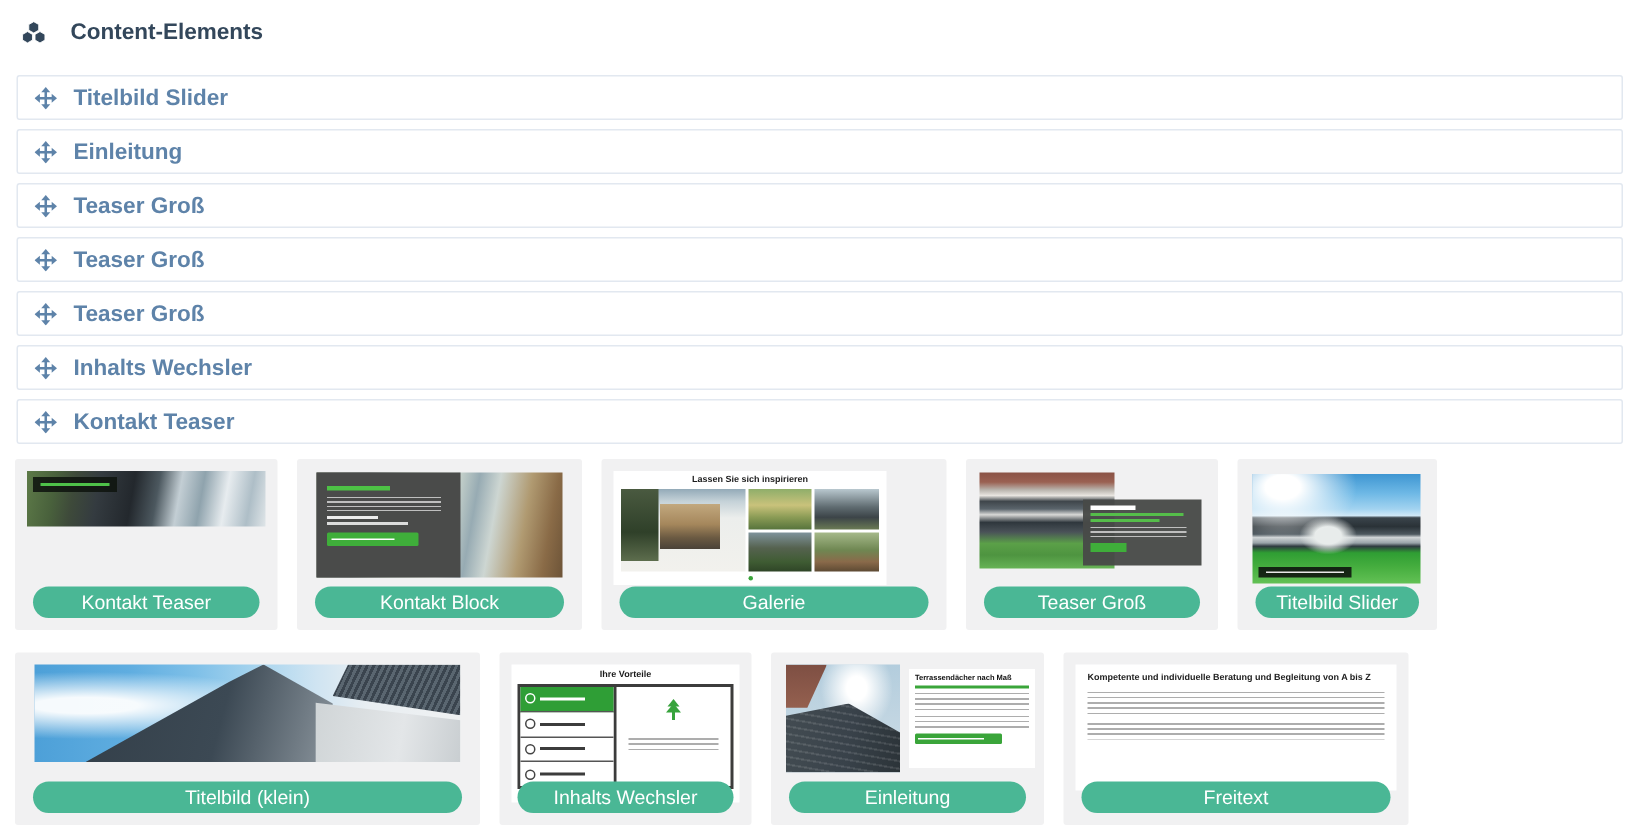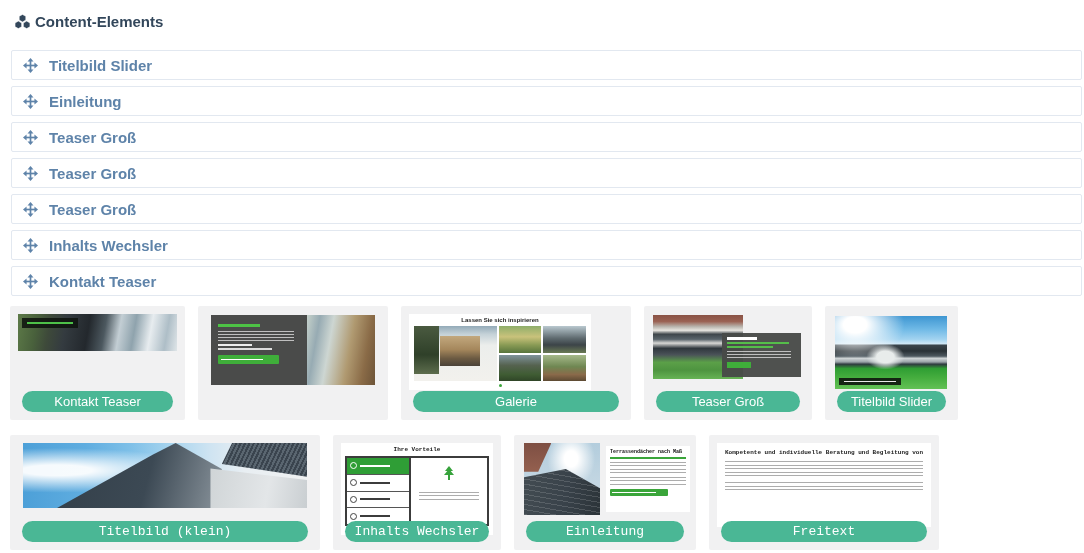--- a/index.html
+++ b/index.html
@@ -1,32 +1,32 @@
 <!DOCTYPE html>
 <html><head>
 <meta charset="utf-8">
 <style>
   html,body{margin:0;padding:0;background:#fff;}
   body{width:1084px;height:553px;font-family:"Liberation Sans",sans-serif;overflow:hidden;}
 
   
-  .hdr{display:flex;align-items:center;gap:4px;padding:13px 0 0 14px;color:#33475b;font-weight:bold;font-size:15px;}
+  .hdr{display:flex;align-items:center;gap:16px;padding:13px 0 0 14px;color:#33475b;font-weight:bold;font-size:15px;}
   .hdr svg{display:block;}
 
   
   .list{margin:20px 2px 0 11px;}
   .lrow{display:flex;align-items:center;gap:11px;height:28px;background:#fff;border:1px solid #e2e8f0;border-radius:2px;margin-bottom:6px;padding-left:11px;color:#5e83a9;font-weight:bold;font-size:15px;cursor:move;}
   .lrow svg{display:block;flex:0 0 auto;}
 
   
   .palette{display:flex;gap:13px;margin-left:10px;}
   .p1{margin-top:10px;}
   .p2{margin-top:15px;}
   .card{position:relative;background:#f1f1f2;border-radius:2px;height:114px;flex:0 0 auto;cursor:pointer;}
-  .p2 .card{height:115px;font-family:Liberation Mono, monospace;}
+  .p2 .card{height:115px;}
   .pill{position:absolute;left:12px;right:12px;bottom:8px;height:21px;background:#4ab795;border:none;border-radius:10.5px;color:#fff;font-size:13px;font-weight:500;font-family:inherit;display:flex;align-items:center;justify-content:center;cursor:pointer;white-space:nowrap;}
   .c-kt{width:175px}.c-kb{width:190px}.c-ga{width:230px}.c-tg{width:168px}.c-ts{width:133px}
   .c-tk{width:310px}.c-iw{width:168px}.c-ei{width:182px}.c-fq{width:131px}.c-ft{width:230px}
 
   
   .lines{background:repeating-linear-gradient(to bottom,#adadad 0 1px,transparent 1px 3.5px);}
   .wlines{background:repeating-linear-gradient(to bottom,#bfbfbf 0 1px,transparent 1px 3px);}
 
   
   .t-kt{position:absolute;top:8px;left:8px;width:159px;height:37px;background:linear-gradient(100deg,#5d7a48 0%,#49613c 12%,#3e4a3a 20%,#343b40 30%,#23282d 44%,#4c585f 54%,#c3ced4 63%,#8fa3ad 72%,#e7ecef 82%,#aebec7 92%,#dfe5e8 100%);}
@@ -255,20 +255,21 @@
       <div class="panel">
         <div class="gbar"></div>
         <div class="pl wlines"></div>
         <div class="wb1"></div>
         <div class="wb2"></div>
         <div class="btn">
             <i></i>
           </div>
       </div>
     </div>
+    <button class="pill">Kontakt Block</button>
   </div>
 
   <div class="card c-ga">
     <div class="t-ga">
       <div class="ga-title">Lassen Sie sich inspirieren</div>
       <div class="ga-body">
         <div class="ga-main">
           <div class="ga-tree"></div>
           <div class="ga-hut"></div>
         </div>

